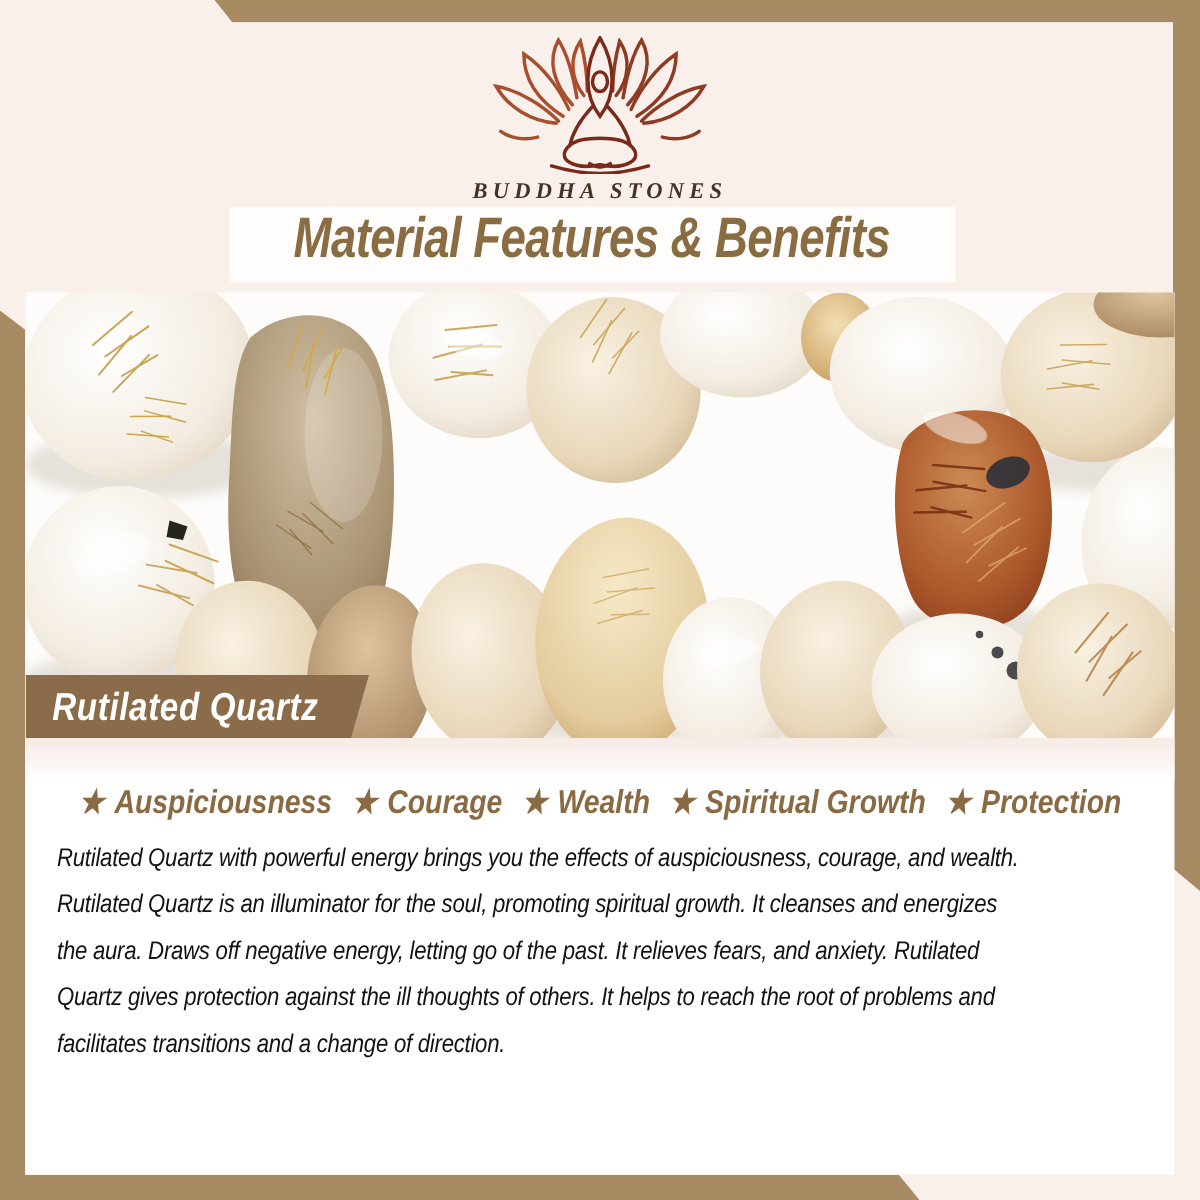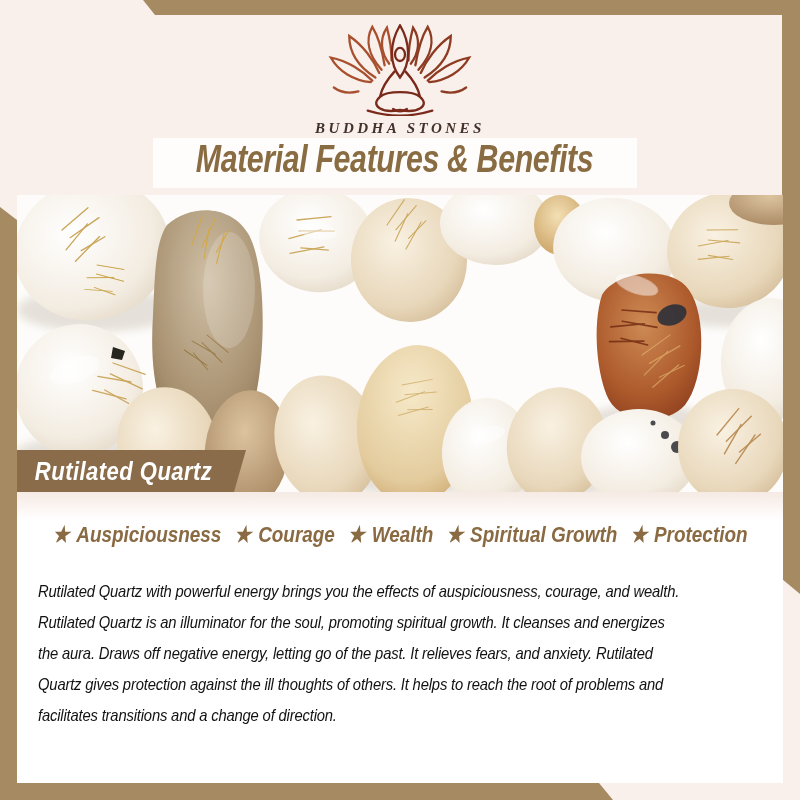--- a/index.html
+++ b/index.html
@@ -40,21 +40,21 @@
 
   
   .content-panel{position:absolute;left:17px;top:492px;width:766px;height:291px;background:#ffffff;}
   .content-panel::before{content:"";position:absolute;left:0;top:0;width:100%;height:28px;
     background:linear-gradient(#f6eae4,#ffffff);}
   .benefits-row{position:relative;margin-top:0;padding-top:30px;display:flex;justify-content:center;
     gap:15px;white-space:nowrap;color:#8a6a42;font-weight:700;font-size:22px;
     transform:scaleX(0.86);transform-origin:50% 0;}
   .b-item{display:flex;align-items:baseline;gap:8px;}
   .b-item .star{font-size:22px;}
-  .description{position:relative;margin:28px 0 0 21px;}
+  .description{position:relative;margin:8px 0 0 21px;}
   .body-line{font-size:17px;line-height:31px;color:#121212;white-space:nowrap;
     letter-spacing:-0.2px;transform:scaleX(0.87);transform-origin:0 50%;}
 </style>
 </head>
 <body>
 
 <div class="page">
 
   <div class="ribbon ribbon-top"></div>
   <div class="ribbon ribbon-right"></div>

